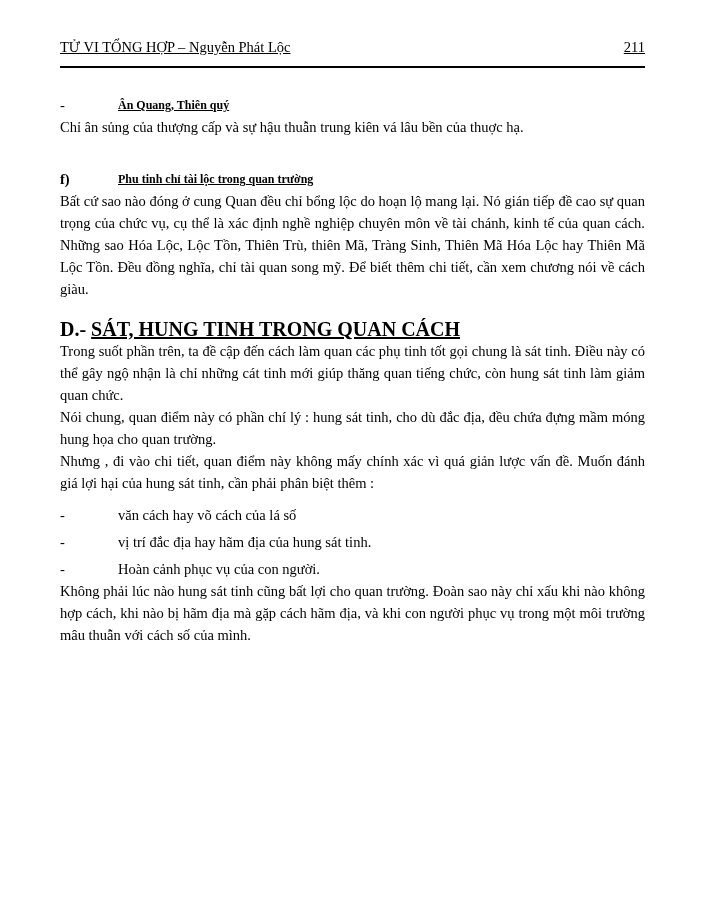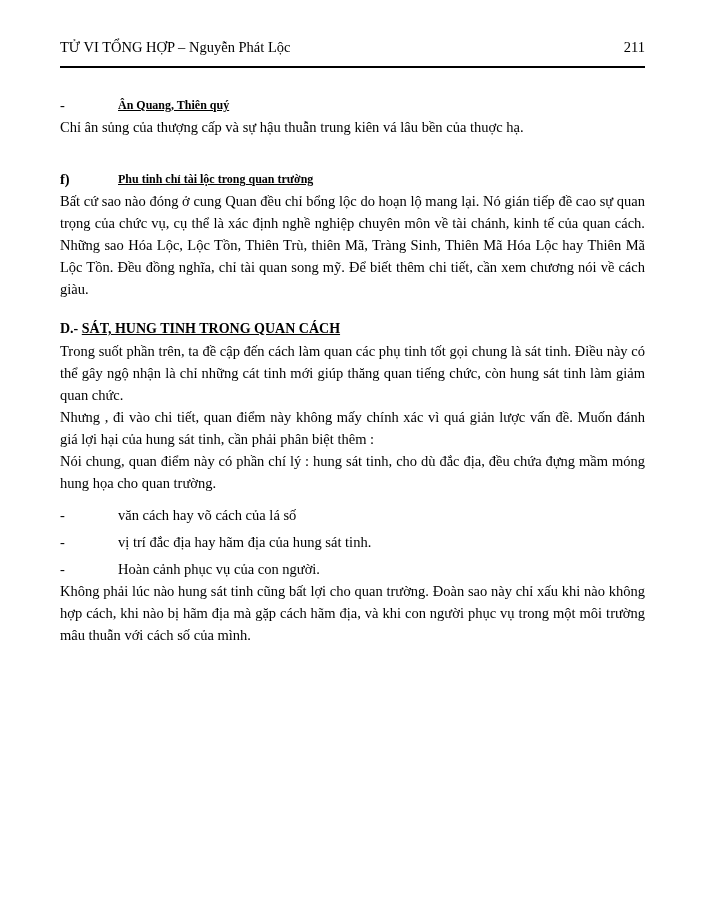--- a/index.html
+++ b/index.html
@@ -15,20 +15,21 @@
     box-sizing: border-box;
   }
   .content {
     padding: 36px 60px 0 60px;
   }
   .header-row {
     display: flex;
     justify-content: space-between;
     align-items: center;
     line-height: 22px;
+    text-decoration: underline;
   }
   .rule {
     border: none;
     border-top: 2px solid #000000;
     margin: 8px 0 0 0;
   }
   p.body-par {
     margin: 0;
     text-align: justify;
     line-height: 22px;
@@ -49,21 +50,21 @@
   }
   .hang .marker.bold { font-weight: bold; }
   .heading-label {
     font-weight: bold;
     text-decoration: underline;
     font-size: 12px;
   }
   .d-heading {
     line-height: 22px;
     font-weight: bold;
-    font-size: 14px;
+    font-size: 20px;
   }
   .d-heading .d-label { text-decoration: underline; }
   .list-item { margin-top: 5px; }
   .list-item:first-child { margin-top: 0; }
 </style>
 </head>
 <body>
 
 <div class="page">
   <div class="content">
@@ -89,23 +90,23 @@
     </div>
 
     <p class="body-par mt-par">Bất cứ sao nào đóng ở cung Quan đều chỉ bổng lộc do hoạn lộ mang lại. Nó gián tiếp đề cao sự quan trọng của chức vụ, cụ thể là xác định nghề nghiệp chuyên môn về tài chánh, kinh tế của quan cách. Những sao Hóa Lộc, Lộc Tồn, Thiên Trù, thiên Mã, Tràng Sinh, Thiên Mã Hóa Lộc hay Thiên Mã Lộc Tồn. Đều đồng nghĩa, chỉ tài quan song mỹ. Để biết thêm chi tiết, cần xem chương nói về cách giàu.</p>
 
     <div class="d-heading mt-dhead">
       <span class="d-marker">D.- </span><span class="d-label">SÁT, HUNG TINH TRONG QUAN CÁCH</span>
     </div>
 
     <p class="body-par mt-par">Trong suốt phần trên, ta đề cập đến cách làm quan  các phụ tinh tốt gọi chung là sát tinh. Điều này có thể gây ngộ nhận là chỉ những cát tinh mới giúp thăng quan tiếng chức, còn hung sát tinh làm giảm quan chức.</p>
 
+    <p class="body-par mt-par">Nói chung, quan điểm này có phần chí lý : hung sát tinh, cho dù đắc địa, đều chứa đựng mầm móng hung họa cho quan trường.</p>
+
     <p class="body-par mt-par">Nhưng , đi vào chi tiết, quan điểm này không mấy chính xác vì quá giản lược vấn đề. Muốn đánh giá lợi hại của hung sát tinh, cần phải phân biệt thêm :</p>
-
-    <p class="body-par mt-par">Nói chung, quan điểm này có phần chí lý : hung sát tinh, cho dù đắc địa, đều chứa đựng mầm móng hung họa cho quan trường.</p>
 
     <div class="mt-list">
       <div class="hang list-item">
         <span class="marker">-</span>
         <span>văn cách hay võ cách của lá số</span>
       </div>
       <div class="hang list-item">
         <span class="marker">-</span>
         <span>vị trí đắc địa hay hãm địa của hung sát tinh.</span>
       </div>

